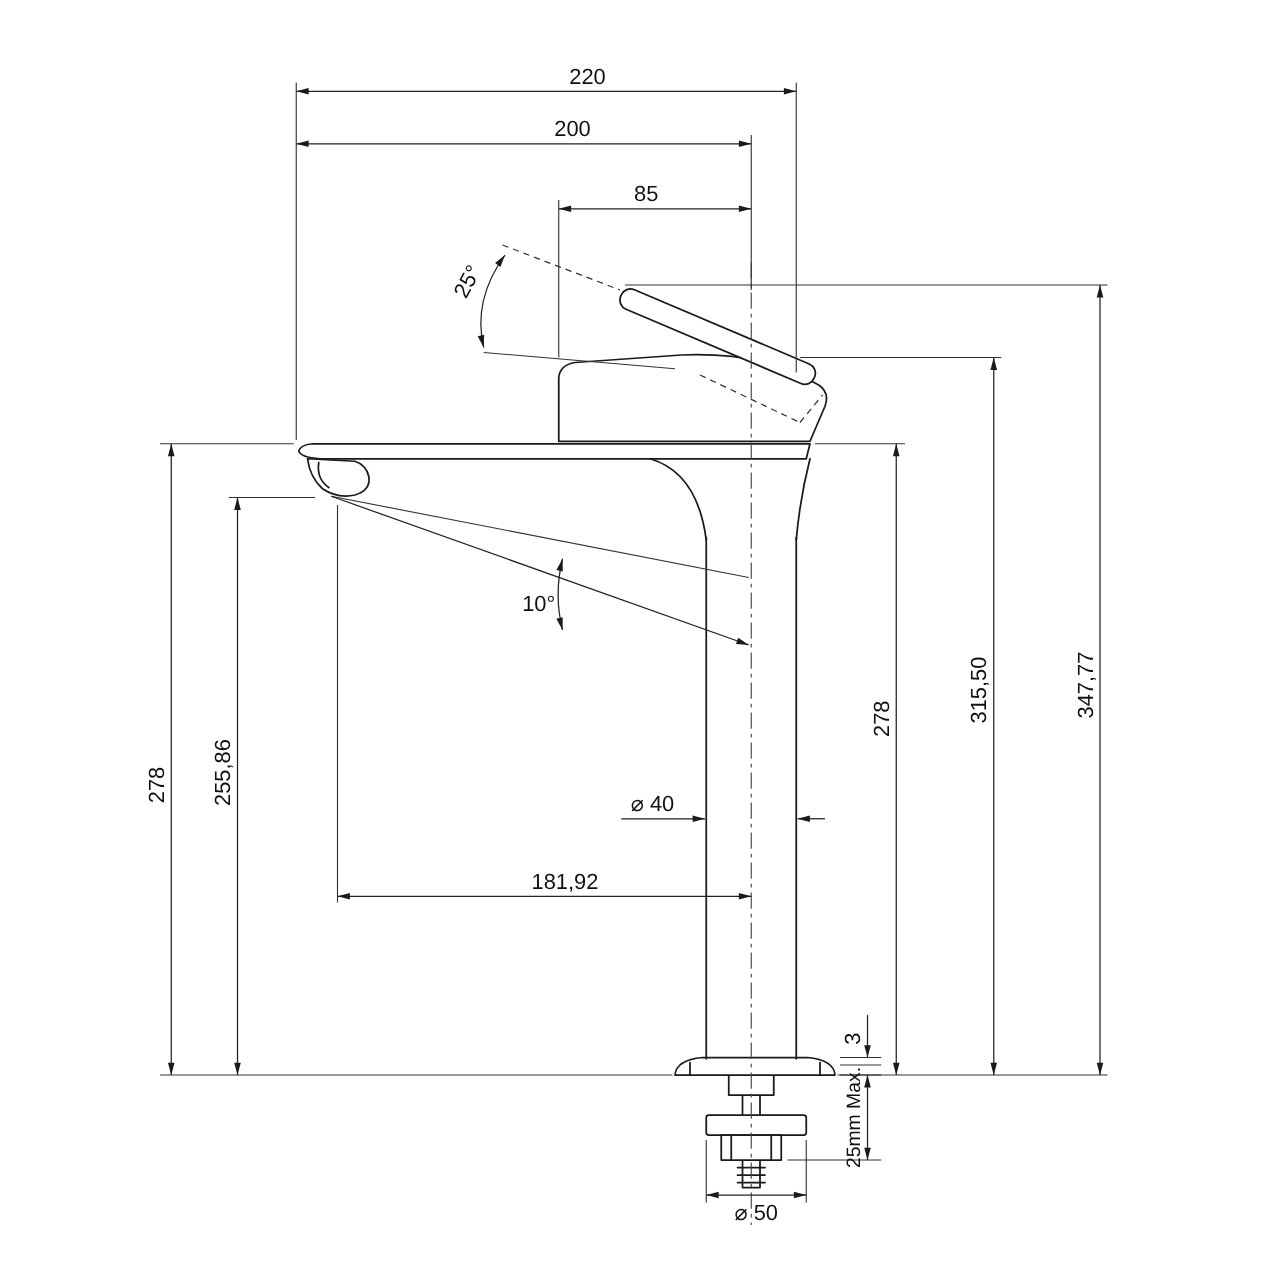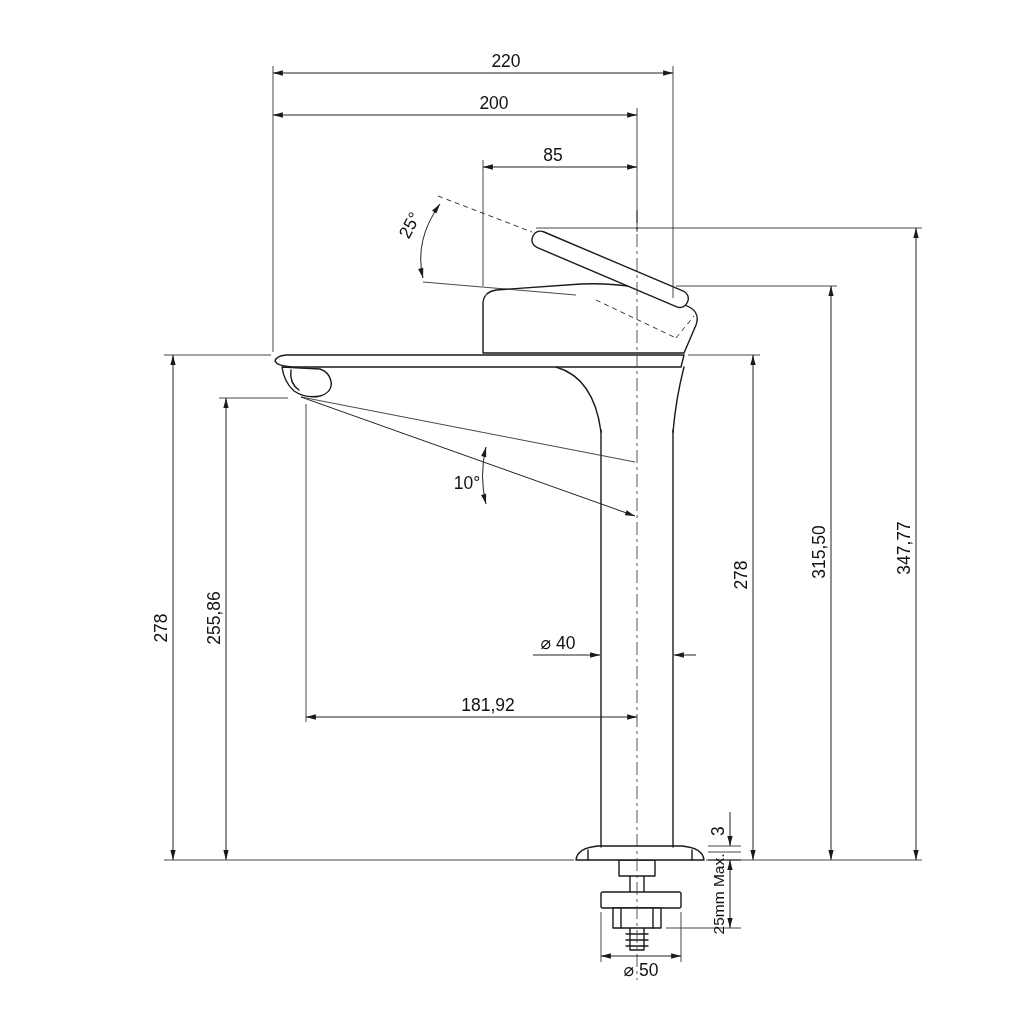--- a/index.html
+++ b/index.html
@@ -1,16 +1,16 @@
 <!DOCTYPE html>
 <html><head>
 <meta charset="utf-8">
 <style>
   html,body{margin:0;padding:0;background:#ffffff;}
-  .canvas{position:relative;width:893px;height:1024px;background:#ffffff;overflow:hidden;margin-left:36px;}
+  .canvas{position:relative;width:893px;height:1024px;background:#ffffff;overflow:hidden;}
   svg{display:block;}
   svg text{font-family:"Liberation Sans", sans-serif;font-size:17.5px;fill:#111;}
   svg text.small{font-size:15.5px;}
   .draw{stroke:#1a1a1a;stroke-width:1.4;fill:none;stroke-linejoin:round;stroke-linecap:round;}
   .fillw{stroke:#1a1a1a;stroke-width:1.4;fill:#ffffff;stroke-linejoin:round;}
   .dim{stroke:#222;stroke-width:1;fill:none;}
   .ext{stroke:#333;stroke-width:0.9;fill:none;}
   .hid{stroke:#333;stroke-width:1;fill:none;stroke-dasharray:5 4;}
   .cl{stroke:#444;stroke-width:0.9;fill:none;stroke-dasharray:13 4 3 4;}
 </style>

